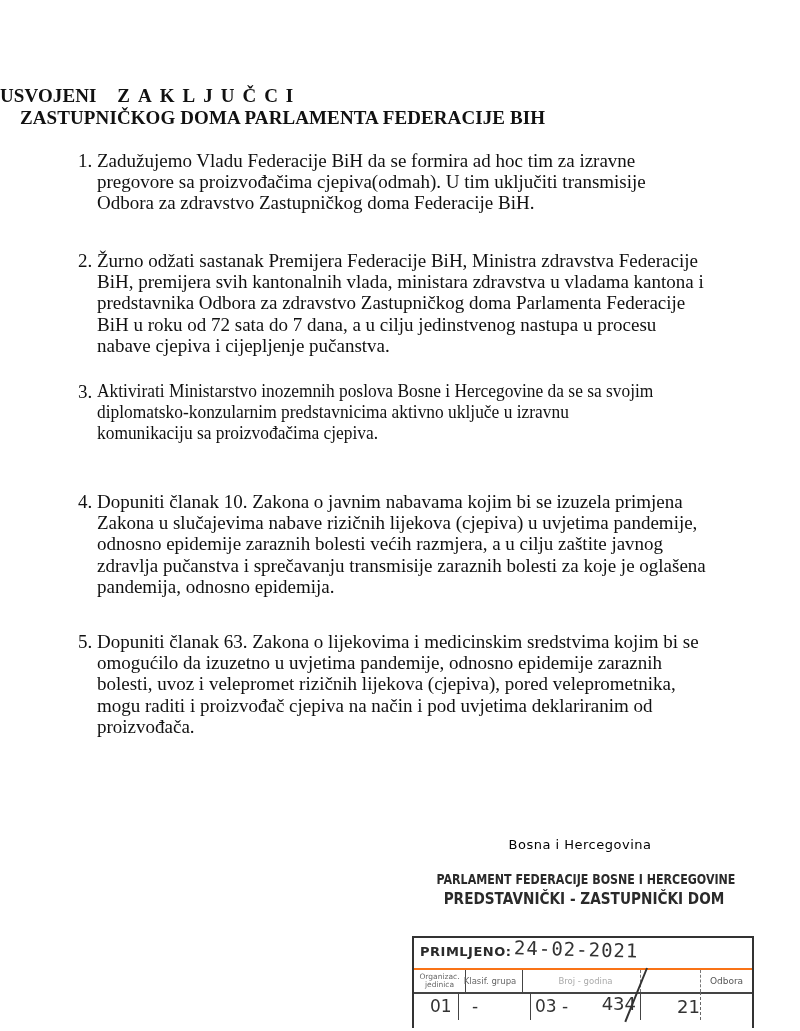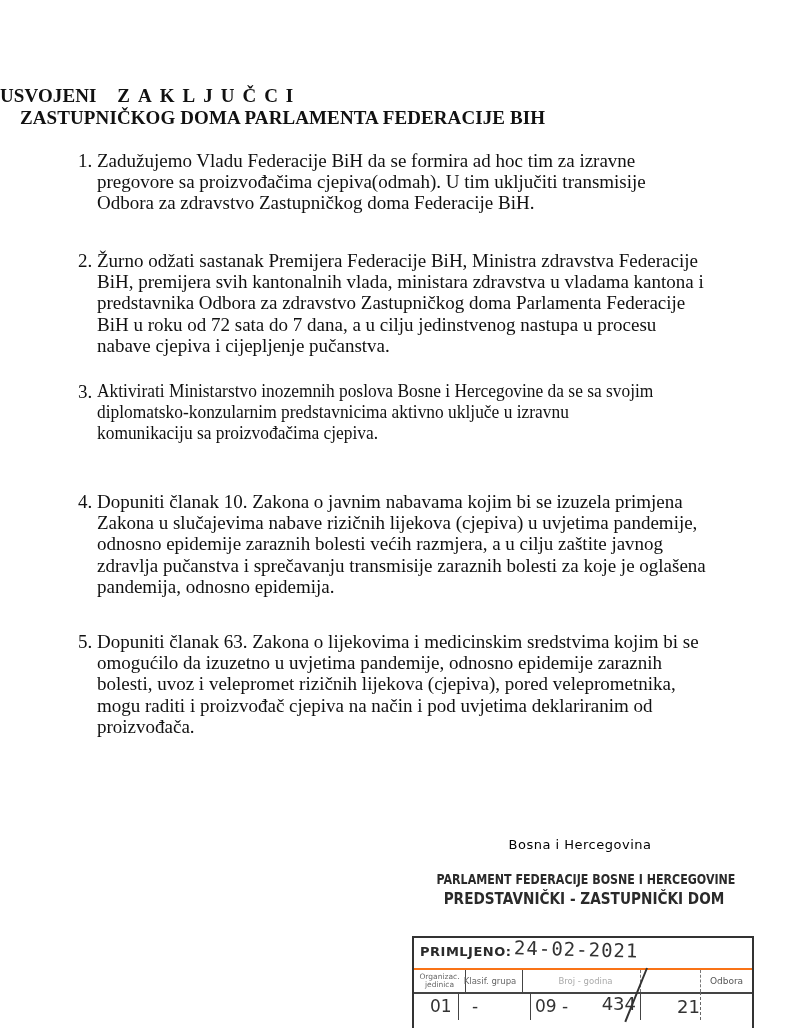--- a/index.html
+++ b/index.html
@@ -243,21 +243,21 @@
         <div class="col c1">Organizac. jedinica</div>
         <div class="col c2">Klasif. grupa</div>
         <div class="col c3">Broj - godina</div>
         <div class="col c4"></div>
         <div class="col c5">Odbora</div>
       </div>
       <div class="val-row">
         <div class="v v1">01</div>
         <div class="v v2">-</div>
         <div class="v v3">
-          <span>09 -</span>
+          <span>03 -</span>
           <span class="num-right">434</span>
         </div>
         <div class="v v4">21</div>
         <div class="v v5"></div>
       </div>
       <div class="slash"></div>
     </div>
   </div>
 
 </div>

